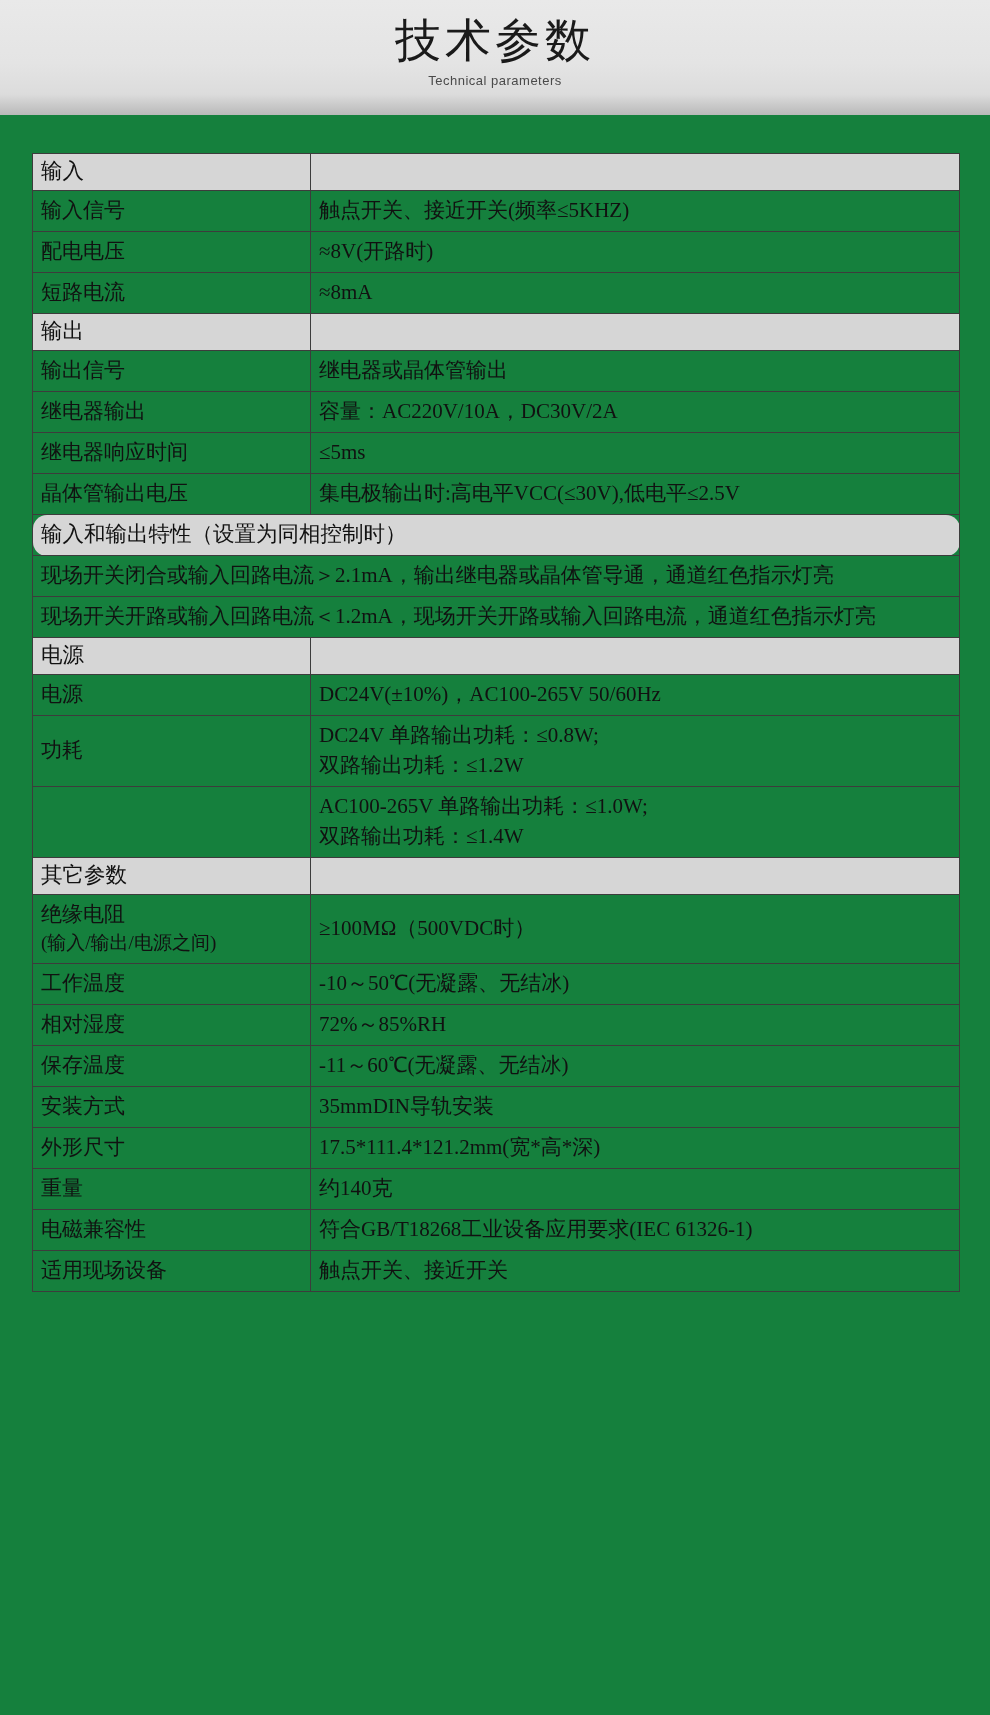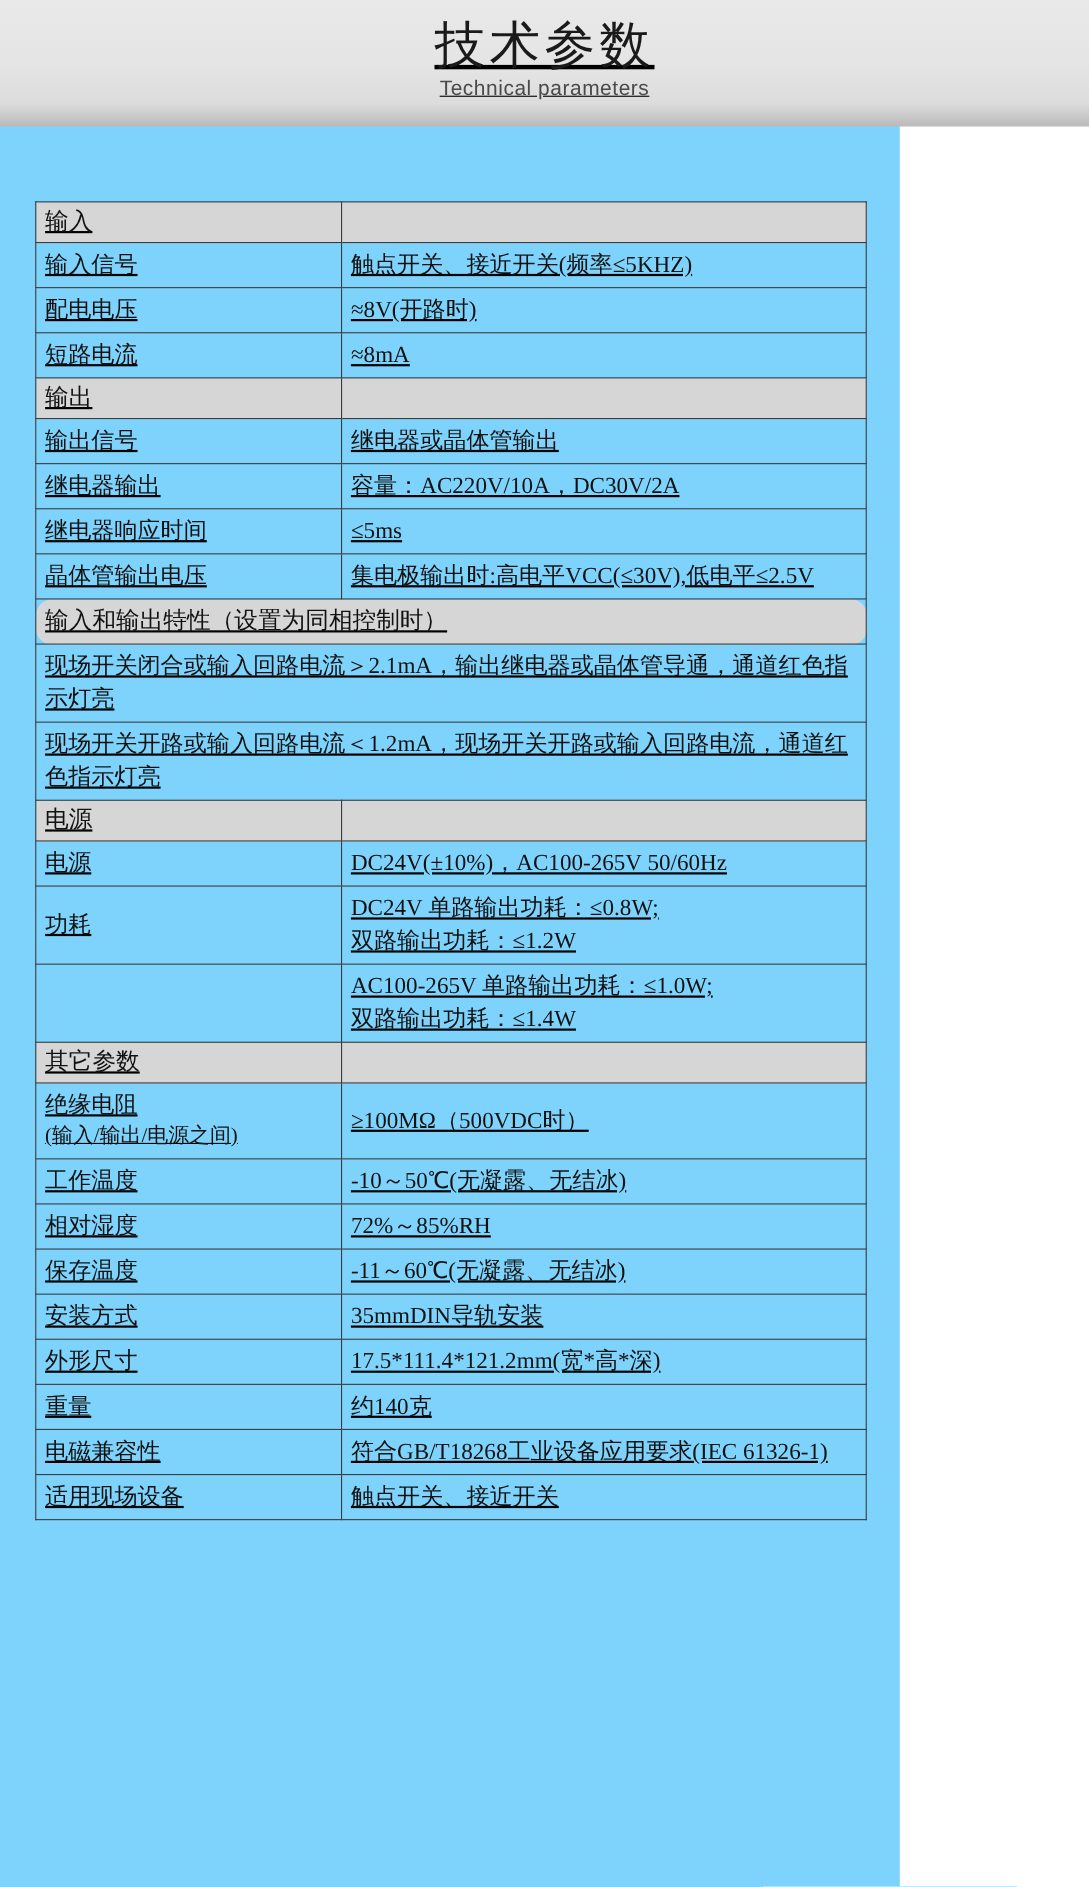--- a/index.html
+++ b/index.html
@@ -6,57 +6,55 @@
     margin: 0;
     padding: 0;
   }
   body {
     width: 990px;
     background: #ffffff;
     font-family: "Liberation Serif", serif;
   }
   .page {
     position: relative;
-    width: 818px;
+    width: 990px;
     min-height: 1715px;
-    background: #7dd3fc;
-    text-decoration: underline;
+    background: #15803d;
   }
   
   .banner {
     width: 990px;
     height: 115px;
     background: linear-gradient(to bottom, #e9e9e9 0%, #e4e4e4 55%, #dcdcdc 82%, #b9b9b9 100%);
     box-sizing: border-box;
     text-align: center;
     padding-top: 14px;
   }
   .banner-title {
     font-family: "Liberation Serif", serif;
     font-size: 46px;
     letter-spacing: 4px;
     color: #1a1a1a;
     line-height: 54px;
   }
   .banner-sub {
     font-family: "Liberation Sans", sans-serif;
-    font-size: 19px;
+    font-size: 13px;
     color: #4a4a4a;
     letter-spacing: 0.5px;
     line-height: 26px;
   }
   
   .table-wrap {
     padding: 38px 30px 0 32px;
   }
   table.spec {
     border-collapse: collapse;
     width: 100%;
     table-layout: fixed;
-    margin-top: 30px;
   }
   table.spec td {
     border: 1px solid #3c3c3c;
     padding: 4px 8px 6px 8px;
     font-size: 21px;
     line-height: 30px;
     color: #111111;
     vertical-align: middle;
     font-family: "Liberation Serif", serif;
   }

